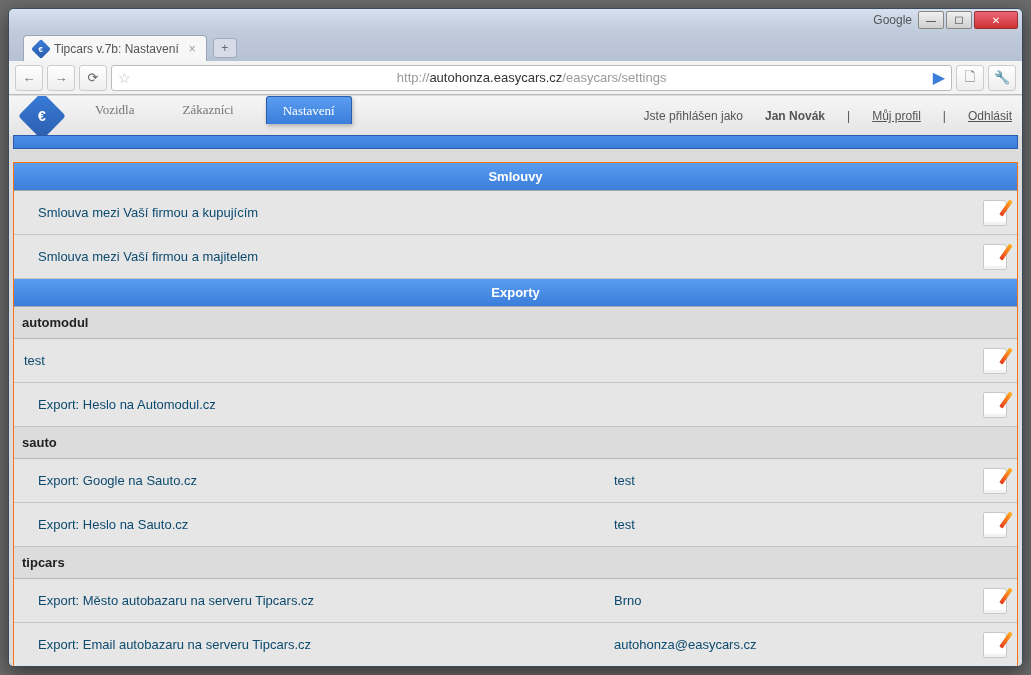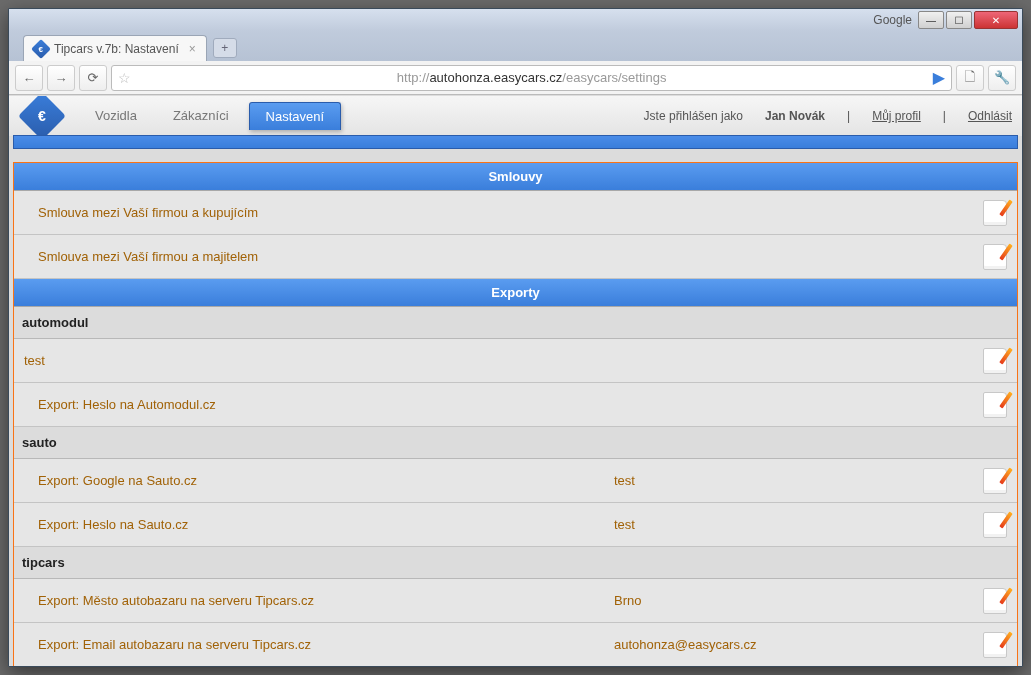--- a/index.html
+++ b/index.html
@@ -4,21 +4,21 @@
 <style>
   * { box-sizing: border-box; margin: 0; padding: 0; }
   html, body { width: 1031px; height: 675px; font-family: Arial, sans-serif; overflow: hidden; }
   body { background: #6b6b6b; padding: 8px; }
 
   
   .window-frame {
     width: 1015px; height: 659px;
     background: linear-gradient(to bottom, #cdd8e8 0%, #c0cbdc 100%);
     border: 1px solid #3a4a5a;
-    border-radius: 1px;
+    border-radius: 6px;
     box-shadow: 0 6px 20px rgba(0,0,0,0.5);
     display: flex; flex-direction: column;
     overflow: hidden;
     position: relative;
   }
 
   
   .titlebar {
     height: 22px;
     display: flex; align-items: center; justify-content: flex-end;
@@ -132,21 +132,21 @@
   }
   .logo {
     width: 34px; height: 34px;
     transform: rotate(45deg);
     background: linear-gradient(135deg,#3a7edb,#2a5cab);
     border-radius:4px;
     display:flex;align-items:center;justify-content:center;
     margin-right: 20px; margin-left:10px;
   }
   .logo span { transform: rotate(-45deg); color:#fff; font-weight:bold; font-size:14px; }
-  .nav { display:flex; gap: 4px; align-items:center; height:100%; }
+  .nav { display:flex; gap: 16px; height:100%;font-family:Liberation Serif, serif; }
   .nav-item {
     padding: 0 16px; height:28px; line-height:28px;
     font-size:13px; color:#777;
     border-radius:3px 3px 0 0;
   }
   .nav-item.active {
     background: linear-gradient(to bottom,#5a9cf0,#3a7edb);
     color:#fff;
     border:1px solid #2a5cab; border-bottom:none;
     box-shadow: 1px 2px 4px rgba(0,0,0,0.25);
@@ -181,21 +181,21 @@
     background: #dcdcdc;
     color:#222; font-weight:bold;
     padding: 8px 8px; font-size:13px;
     border-bottom:1px solid #b8b8b8;
   }
   .row {
     display:flex; align-items:center;
     background:#e6e6e6;
     border-bottom:1px solid #c4c4c4;
     height:44px;
-    font-size:13px; color:#a16207;
+    font-size:13px; color:#0c4a6e;
   }
   .row:nth-child(odd){}
   .row .cell-label { flex: 0 0 590px; padding-left:24px; }
   .row .cell-value { flex: 1; padding-left:10px; }
   .row .cell-action {
     flex: 0 0 44px;
     display:flex;align-items:center;justify-content:center;
   }
   .edit-icon {
     width:24px; height:26px;

